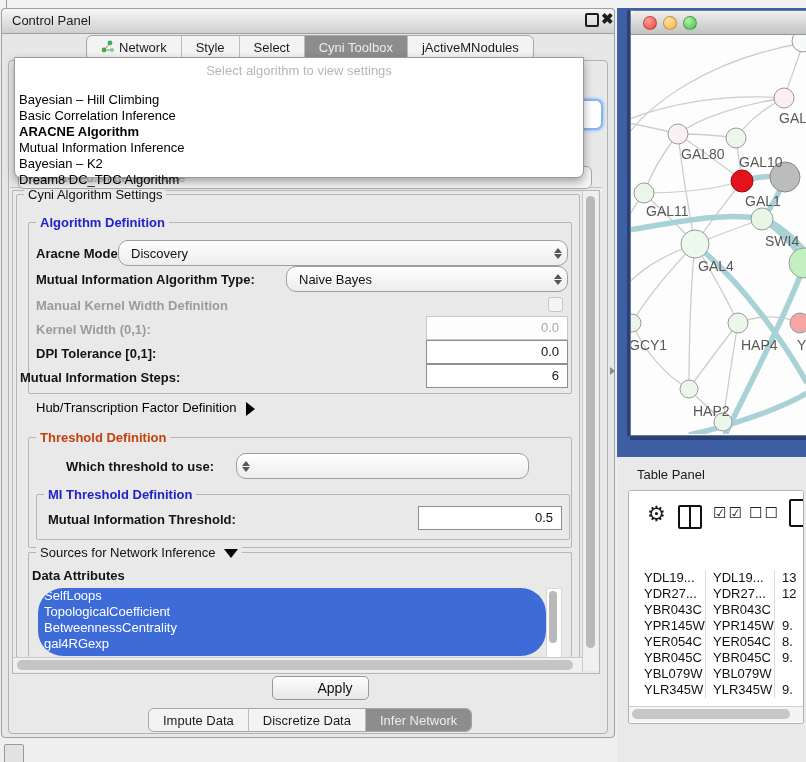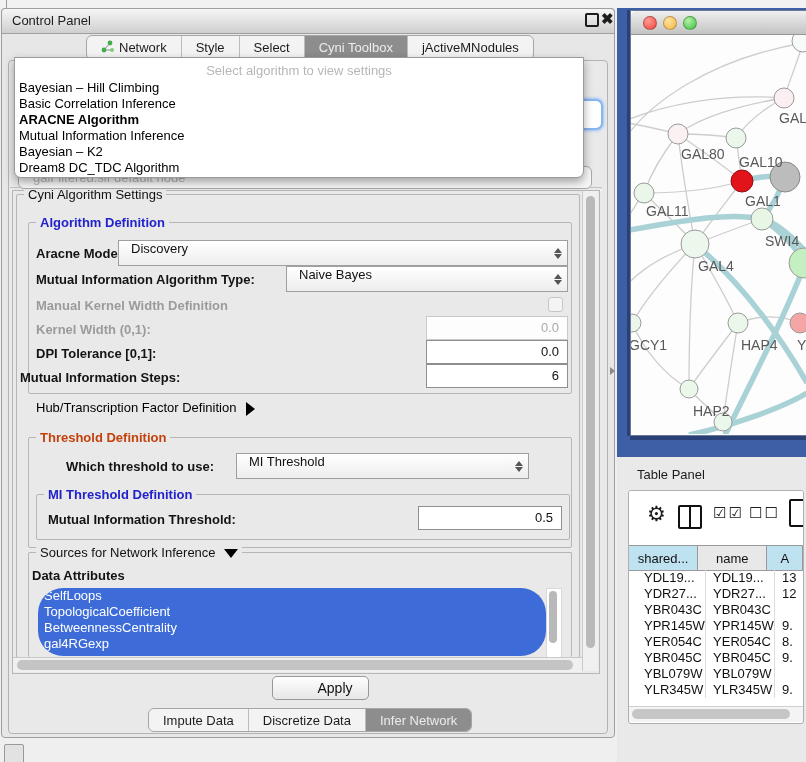--- a/index.html
+++ b/index.html
@@ -28,38 +28,38 @@
   .main-panel{left:8px;top:60px;width:598px;height:672px;background:#e9e9e9;
               border:1px solid #b3b3b3;border-radius:4px;}
   .divider{left:10px;top:187px;width:592px;height:2px;
            border-top:1px solid #c2c2c2;border-bottom:1px solid #fafafa;}
   
   .popup{left:14px;top:57px;width:568px;height:119px;background:#fff;
          border:1px solid #9a9a9a;border-radius:0 0 7px 7px;
          box-shadow:0 4px 10px rgba(0,0,0,.35);z-index:40;}
   .popup-header{left:0;top:5px;width:100%;text-align:center;color:#b7b7b7;font-size:13px;}
   .popup-item{left:4px;height:16px;line-height:16px;padding-left:0;font-size:13px;color:#000;
-              width:560px;}
+              width:560px;margin-top:12px;}
   .popup-item.bold{font-weight:bold;}
   
   .ghost-combo{left:18px;top:166px;width:572px;height:21px;background:#f7f7f7;
                border:1px solid #a8a8a8;border-radius:6px;z-index:5;overflow:hidden;}
   .ghost-combo span{position:absolute;left:14px;top:3px;color:#b4b4b4;font-size:13px;}
   .focus-frag{left:575px;top:99px;width:24px;height:27px;border:2px solid #86b6f2;
               border-radius:7px;background:#fff;box-shadow:0 0 3px 1px #9cc4f5;z-index:4;}
   
   .scrollpane{left:12px;top:190px;width:586px;height:482px;border:1px solid #b7b7b7;
               background:#e9e9e9;}
   .grp{border:1px solid #b6b6b6;border-radius:2px;background:#e9e9e9;}
   .legend{position:absolute;top:-8px;left:7px;background:#e9e9e9;padding:0 4px;
           font-size:13px;white-space:nowrap;}
   .lbl{font-size:13px;font-weight:bold;color:#131313;white-space:nowrap;}
   .lbl.dis{color:#9b9b9b;}
   .combo{background:linear-gradient(#ffffff,#ededed);border:1px solid #9f9f9f;
-         border-radius:0;display:flex;}
+         border-radius:10px;display:flex;align-items:center;}
   .combo .ctext{padding-left:12px;font-size:13px;color:#111;flex:1;}
   .combo .arrows{width:18px;display:flex;flex-direction:column;align-items:center;
                  justify-content:center;gap:1px;}
   .tri-up{width:0;height:0;border-left:4px solid transparent;border-right:4px solid transparent;
           border-bottom:5px solid #555;}
   .tri-dn{width:0;height:0;border-left:4px solid transparent;border-right:4px solid transparent;
           border-top:5px solid #555;}
   .field{background:#fff;border:1px solid #8f8f8f;text-align:right;font-size:13px;
          padding:3px 8px 0 0;}
   .field.dis{border:1px solid #c9c9c9;color:#aaa;background:#fdfdfd;}
@@ -226,21 +226,20 @@
 <div class="abs" style="left:36px;top:400px;font-size:13px;color:#000;">
   <span>Hub/Transcription Factor Definition</span><i class="hub-tri"></i>
 </div>
 
 <div class="abs grp" style="left:28px;top:437px;width:542px;height:109px;">
   <span class="legend" style="color:#c2410c;font-weight:bold;">Threshold Definition</span>
 </div>
 
 <div class="abs lbl" style="left:66px;top:459px;">Which threshold to use:</div>
 <div class="abs combo" style="left:236px;top:453px;width:291px;height:24px;">
-  <span class="ctext">MI Threshold</span>
   <span class="arrows">
       <i class="tri-up"></i>
       <i class="tri-dn"></i>
     </span>
 </div>
 
 <div class="abs grp" style="left:36px;top:494px;width:532px;height:44px;">
   <span class="legend" style="color:#2222cc;font-weight:bold;">MI Threshold Definition</span>
 </div>
 <div class="abs lbl" style="left:48px;top:512px;">Mutual Information Threshold:</div>
@@ -364,25 +363,20 @@
 <div class="abs tp-inner">
   <div class="tp-toolbar">
     <span class="gear">⚙</span>
     <span class="colico">
         <i></i>
       </span>
     <span class="cbpair" style="left:84px;">☑☑</span>
     <span class="cbpair" style="left:120px;">☐☐</span>
     <span class="docico"></span>
   </div>
-  <div class="tp-headrow" id="tpHead">
-      <div class="tp-hcell selcol" style="width: 78px;">shared...</div>
-      <div class="tp-hcell" style="width: 78px;">name</div>
-      <div class="tp-hcell selcol" style="width: 40px;">A</div>
-    </div>
   <div class="tp-body" id="tpBody">
       <div class="tp-row">
         <div class="tp-cell" style="width: 78px;">YDL19...</div>
         <div class="tp-cell" style="width: 78px;">YDL19...</div>
         <div class="tp-cell" style="width: 40px;">13</div>
       </div>
       <div class="tp-row">
         <div class="tp-cell" style="width: 78px;">YDR27...</div>
         <div class="tp-cell" style="width: 78px;">YDR27...</div>
         <div class="tp-cell" style="width: 40px;">12</div>

